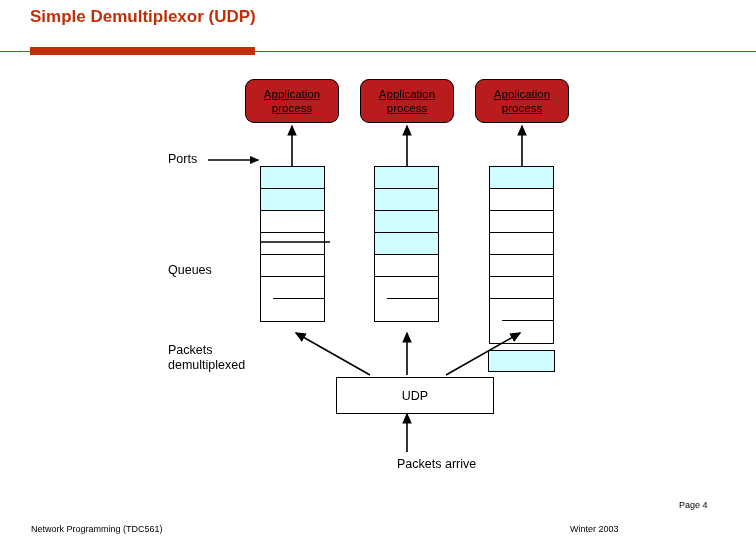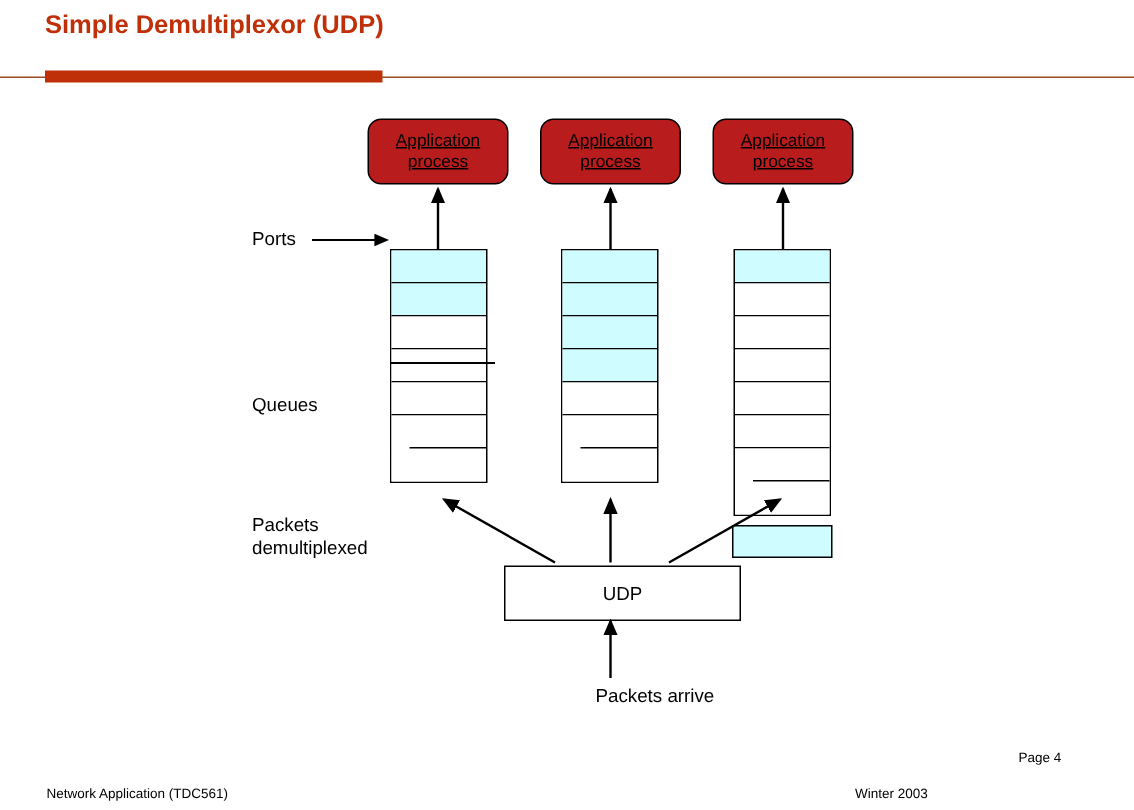--- a/index.html
+++ b/index.html
@@ -237,17 +237,17 @@
 
     <line x1="260" y1="242" x2="330" y2="242" stroke="#000000" stroke-width="1.3"></line>
 
     <line x1="370" y1="375" x2="296" y2="333" stroke="#000000" stroke-width="1.6" marker-end="url(#arrowhead)"></line>
     <line x1="407" y1="375" x2="407" y2="333" stroke="#000000" stroke-width="1.6" marker-end="url(#arrowhead)"></line>
     <line x1="446" y1="375" x2="520" y2="333" stroke="#000000" stroke-width="1.6" marker-end="url(#arrowhead)"></line>
 
     <line x1="407" y1="452" x2="407" y2="414" stroke="#000000" stroke-width="1.6" marker-end="url(#arrowhead)"></line>
   </svg>
 
-  <div class="footer-text" id="footer-left">Network Application (TDC561)</div>
+  <div class="footer-text" id="footer-left">Network Programming (TDC561)</div>
   <div class="footer-text" id="footer-term">Winter  2003</div>
   <div class="footer-text" id="footer-page">Page 4</div>
 
 </div>
 
 </body></html>

